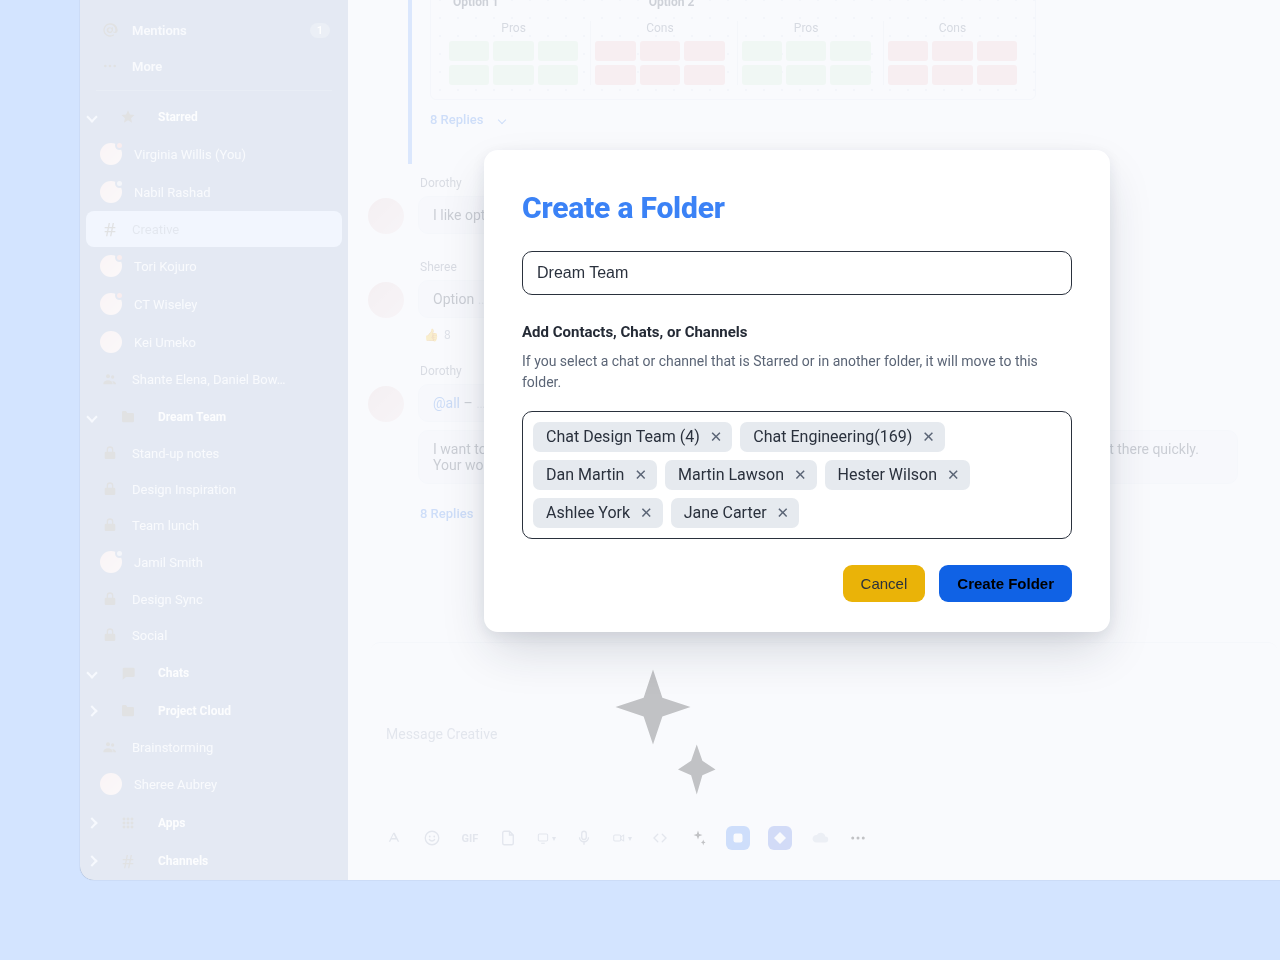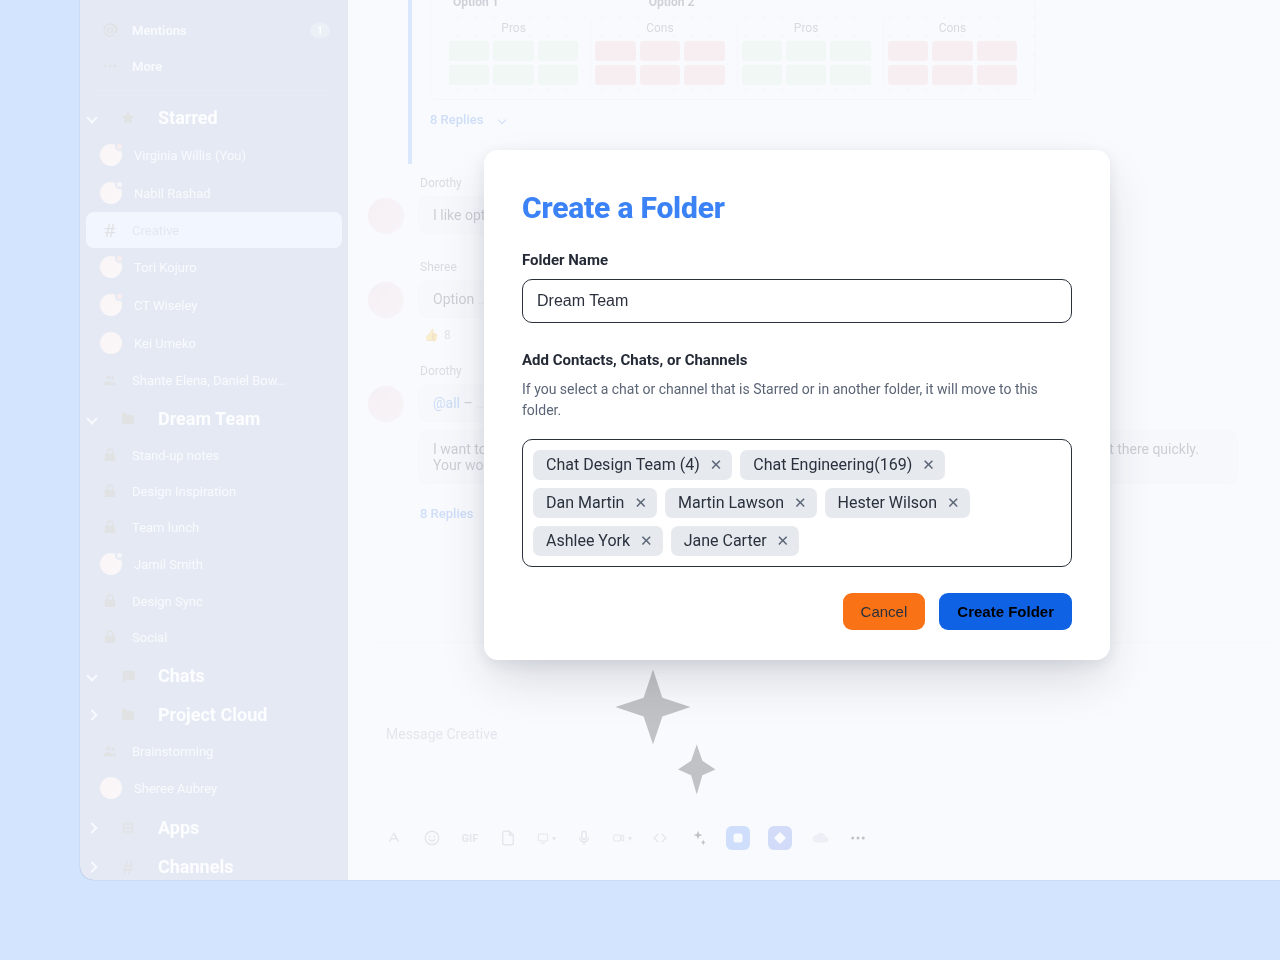--- a/index.html
+++ b/index.html
@@ -32,21 +32,21 @@
     gap: 12px;
     color: #dfe8f7;
     border-radius: 8px;
     margin: 0 6px;
     position: relative;
   }
   .sidebar .sb-item.nav { font-weight: 600; }
   .sidebar .sb-section-head {
     display: flex; align-items: center; gap: 20px;
     padding: 10px 12px 8px 8px;
-    color: #fff; font-weight: 700; font-size: 18px;
+    color: #fff; font-weight: 700; font-size: 12px;
   }
   .sidebar .caret {
     width: 8px; height: 8px;
     border-right: 2px solid #cfe0ff;
     border-bottom: 2px solid #cfe0ff;
     transform: rotate(45deg);
     margin-right: 2px;
     flex: 0 0 auto;
   }
   .sidebar .caret.right { transform: rotate(-45deg); }
@@ -169,21 +169,21 @@
   }
   .chip-tag {
     background:#e6eaef; color:#2a313d; border-radius:7px;
     padding:7px 10px 7px 13px;
     font-size:16px; display:inline-flex; align-items:center; gap:10px;
     line-height:1;
   }
   .chip-tag .x { color:#5b6576; font-size:15px; cursor:pointer; }
   .modal-actions { display:flex; justify-content:flex-end; gap:14px; margin-top:26px; }
   .btn { border:none; border-radius:9px; padding:10px 18px; font-size:15px; font-weight:500; cursor:pointer; }
-  .btn.secondary { background:#f97316; color:#2a313d; }
+  .btn.secondary { background:#eab308; color:#2a313d; }
   .btn.primary { background:#1062e5; color:#000000; font-weight:600; }
 </style>
 </head>
 <body>
 
 <svg width="0" height="0" style="position:absolute">
   <defs>
     <symbol id="i-at" viewBox="0 0 24 24">
         <path d="M12 2a10 10 0 1 0 6.3 17.8l-1.2-1.6A8 8 0 1 1 20 12v1.2c0 1-.7 1.8-1.7 1.8s-1.8-.8-1.8-1.8V8h-2v.9A4.5 4.5 0 1 0 16 12v1.2a3.8 3.8 0 0 0 7.5.3V12A10 10 0 0 0 12 2Zm0 12.5A2.5 2.5 0 1 1 14.5 12 2.5 2.5 0 0 1 12 14.5Z"></path>
       </symbol>
@@ -624,21 +624,20 @@
   </main>
 
   <div class="dim"></div>
   <div class="sidebar-dim"></div>
 
 </div>
 
 <div class="modal">
   <h1>Create a Folder</h1>
 
-  <label class="field-label">Folder Name</label>
   <input class="text-input" type="text" value="Dream Team" style="">
 
   <div class="section2">
     <label class="field-label">Add Contacts, Chats, or Channels</label>
     <p class="help">If you select a chat or channel that is Starred or in another folder, it will move to this folder.</p>
     <div class="chips-box" id="chips-box">
         <span class="chip-tag">
           <span>Chat Design Team (4)</span>
           <span class="x">✕</span>
         </span>

